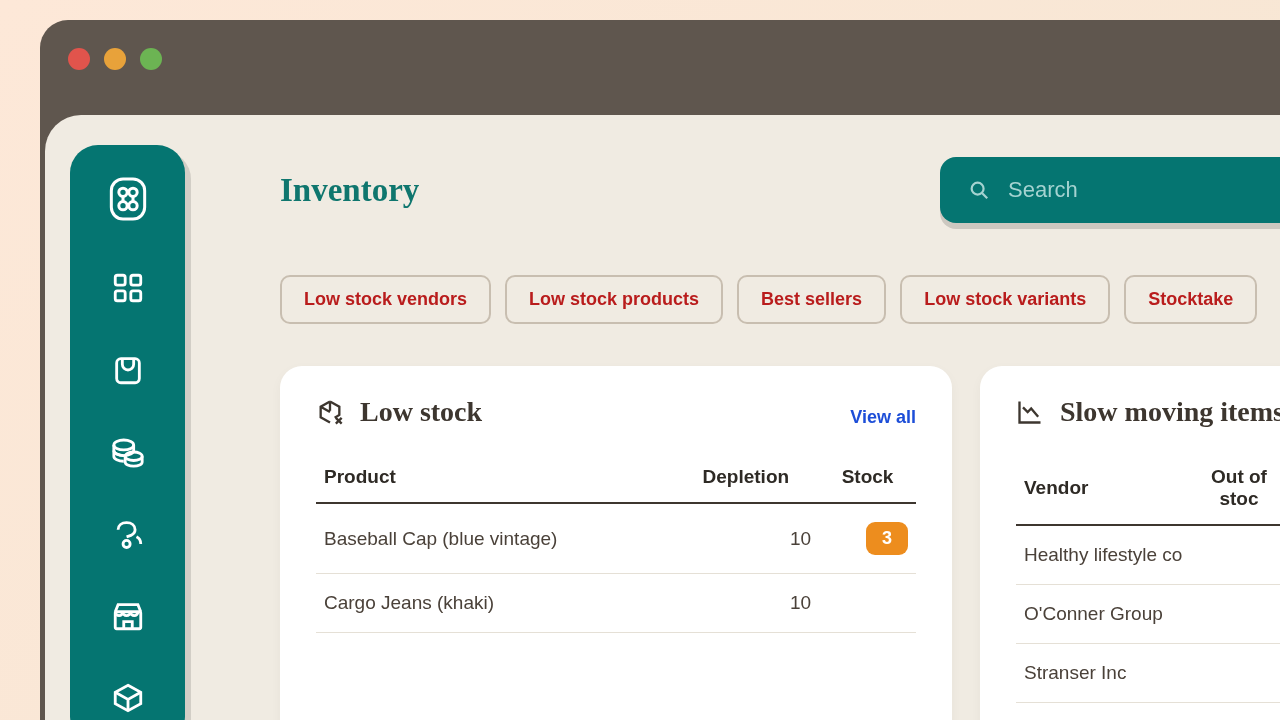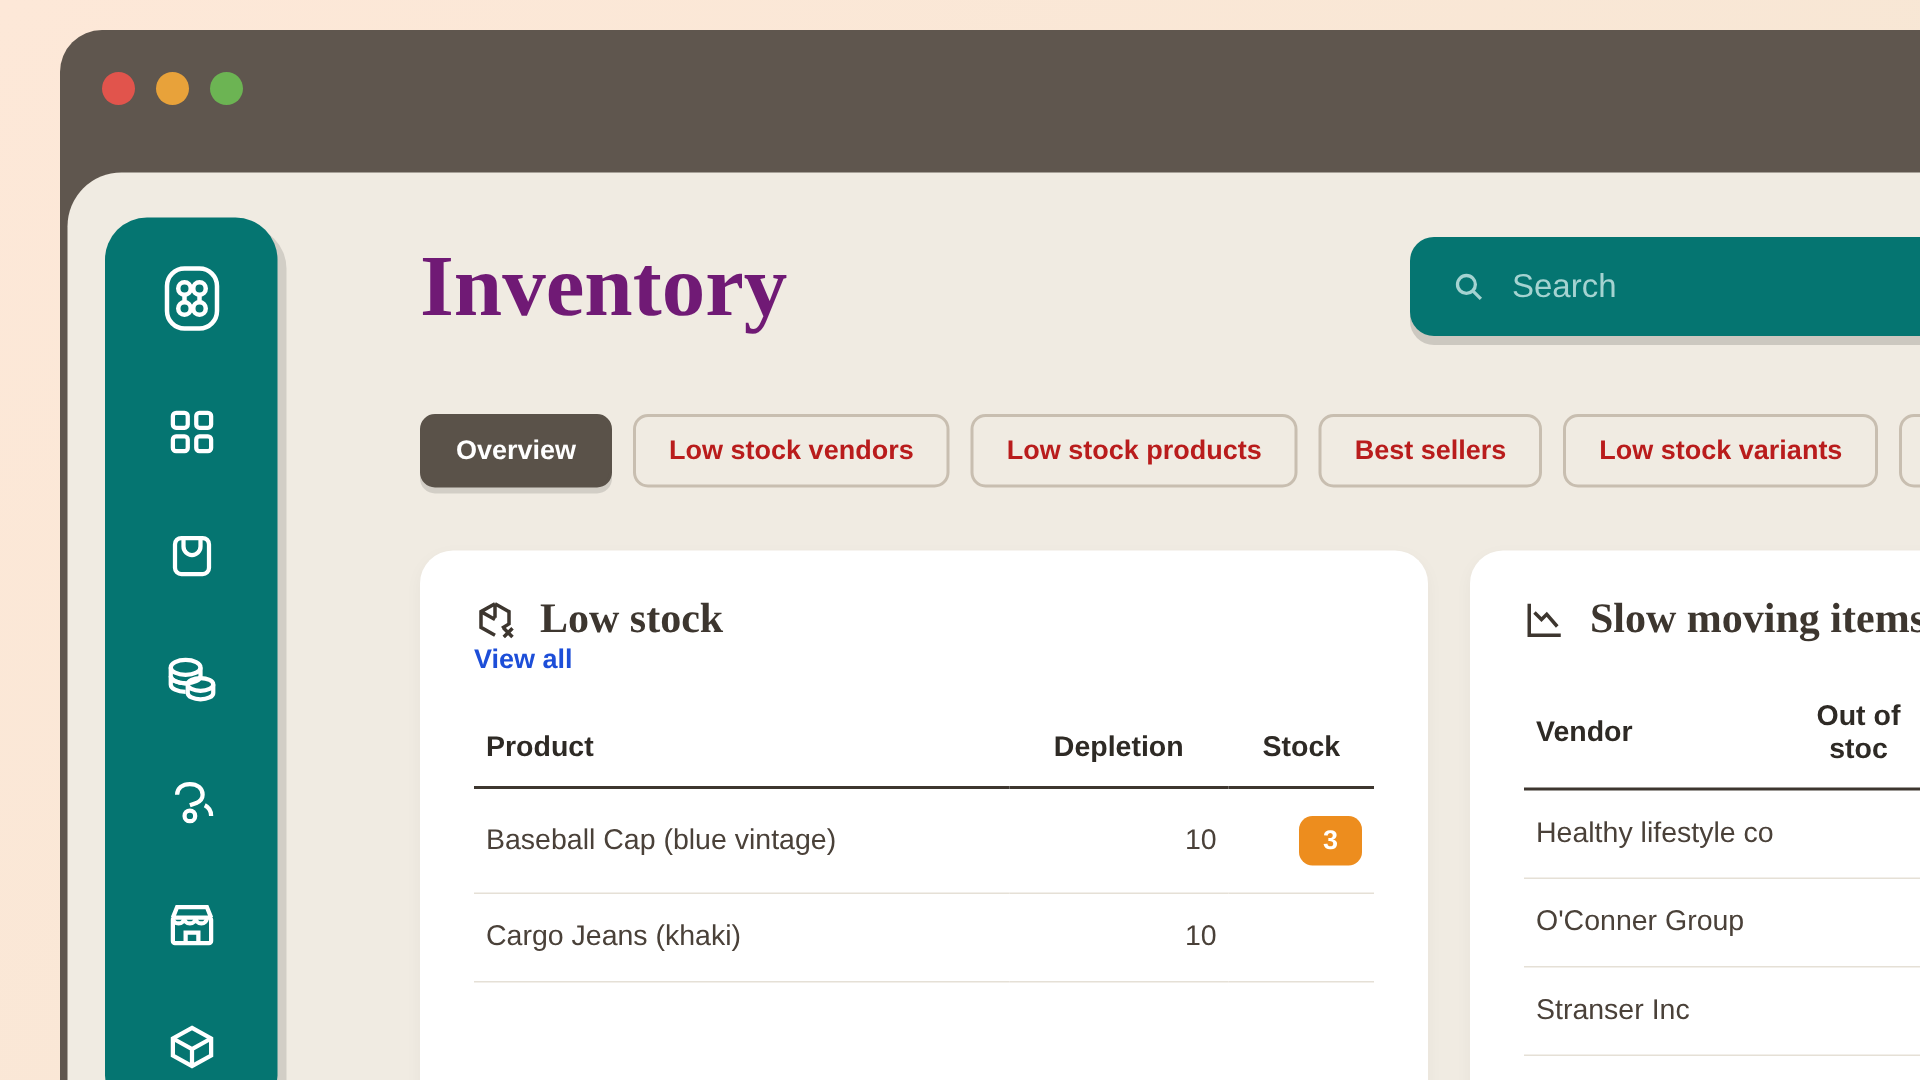--- a/index.html
+++ b/index.html
@@ -24,42 +24,42 @@
   .sidebar {
     position: absolute; left: 25px; top: 30px; width: 115px;
     background: #057571; border-radius: 28px; padding: 30px 0;
     display: flex; flex-direction: column; align-items: center; gap: 48px;
     box-shadow: 6px 6px 0 rgba(0,0,0,0.12);
   }
   .sidebar .nav-icon { width: 34px; height: 34px; color: #fff; cursor: pointer; }
   .sidebar .logo-icon { width: 40px; height: 48px; color: #fff; }
   .main { position: absolute; left: 170px; top: 0; right: 0; bottom: 0; padding: 42px 0 0 65px; }
   .header-row { display: flex; justify-content: space-between; align-items: center; padding-right: 0; }
-  .page-title { font-family: Georgia, "Times New Roman", serif; font-size: 58px; font-weight: bold; color: #701a75; }
+  .page-title { font-family: Georgia, "Times New Roman", serif; font-size: 33px; font-weight: bold; color: #0f766e; }
   .search {
     display: flex; align-items: center; gap: 18px;
     background: #057571; color: #a5d3d1; border-radius: 16px 0 0 16px;
     padding: 20px 68px 20px 28px; font-size: 22px; width: 380px;
     box-shadow: 0 6px 0 rgba(0,0,0,0.15);
   }
   .search svg { width: 22px; height: 22px; }
   .tabs { display: flex; gap: 14px; margin-top: 52px; flex-wrap: nowrap; }
   .tab {
     padding: 12px 22px; border-radius: 10px; font-size: 18px; font-weight: 600;
     border: 2px solid #c8beb0; color: #b91c1c; background: transparent; cursor: pointer; white-space: nowrap;
   }
   .tab.active { background: #5a5249; color: #fff; border-color: #5a5249; box-shadow: 0 4px 0 rgba(0,0,0,0.12); }
   .cards { display: flex; gap: 28px; margin-top: 42px; }
   .card {
     background: #fff; border-radius: 22px; padding: 30px 36px;
     box-shadow: 0 4px 12px rgba(0,0,0,0.04);
   }
   .card.low { width: 685px; }
   .card.slow { flex: 1; min-width: 340px; }
-  .card-head { display: flex; align-items: flex-start; justify-content: space-between; margin-bottom: 28px; flex-direction: column; }
+  .card-head { display: flex; align-items: flex-end; justify-content: space-between; margin-bottom: 28px; }
   .card-title-wrap { display: flex; align-items: center; gap: 16px; }
   .card-title { font-family: Georgia, serif; font-size: 28px; font-weight: bold; color: #3d362f; }
   .card-icon { width: 28px; height: 28px; color: #3d362f; }
   .view-all { color: #1d4ed8; font-weight: 700; font-size: 18px; cursor: pointer; }
   table { width: 100%; border-collapse: collapse; }
   thead th {
     text-align: left; font-size: 19px; font-weight: 700; color: #2e2a25;
     padding: 10px 8px 14px; border-bottom: 2px solid #3d362f;
   }
   thead th.right { text-align: center; }
@@ -136,21 +136,20 @@
         <div class="search">
           <svg viewBox="0 0 24 24" fill="none" stroke="currentColor" stroke-width="2.4">
             <circle cx="10.5" cy="10.5" r="6.5"></circle>
               <path d="M21 21l-5.5-5.5"></path>
           </svg>
           <span>Search</span>
         </div>
       </div>
 
       <div class="tabs" id="tabs">
-          <button class="tab active">Overview</button>
           <button class="tab">Low stock vendors</button>
           <button class="tab">Low stock products</button>
           <button class="tab">Best sellers</button>
           <button class="tab">Low stock variants</button>
           <button class="tab">Stocktake</button>
         </div>
 
       <div class="cards">
 
         <div class="card low">

